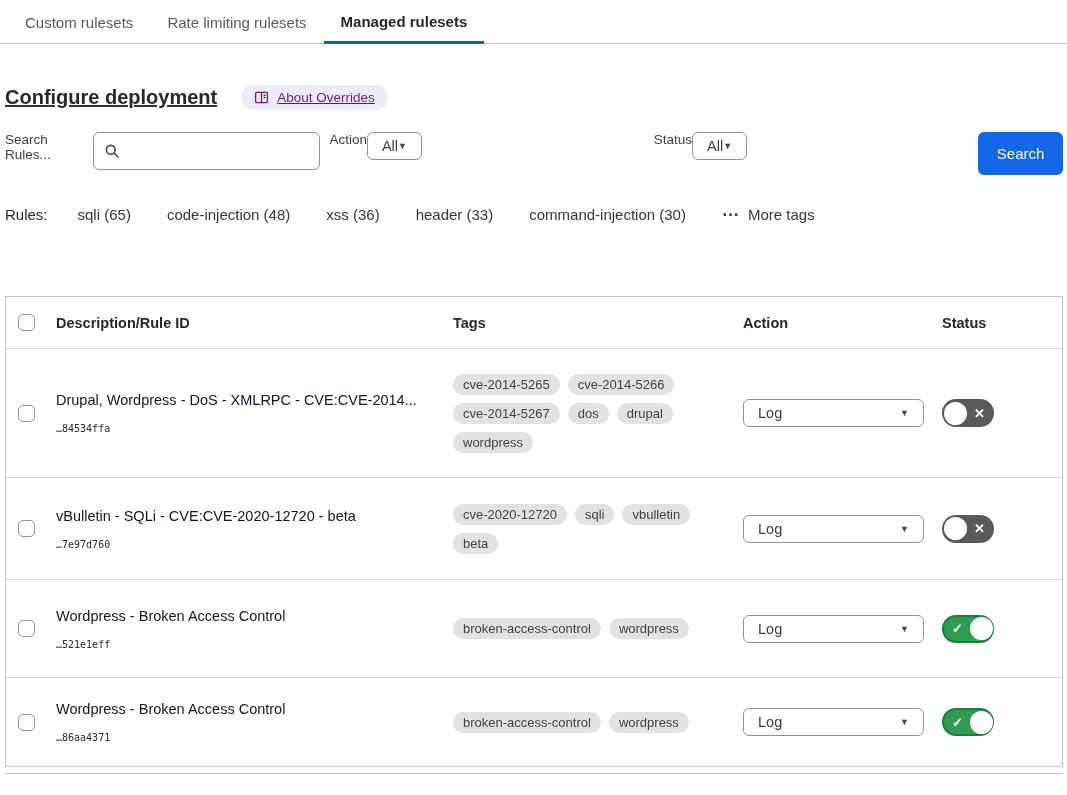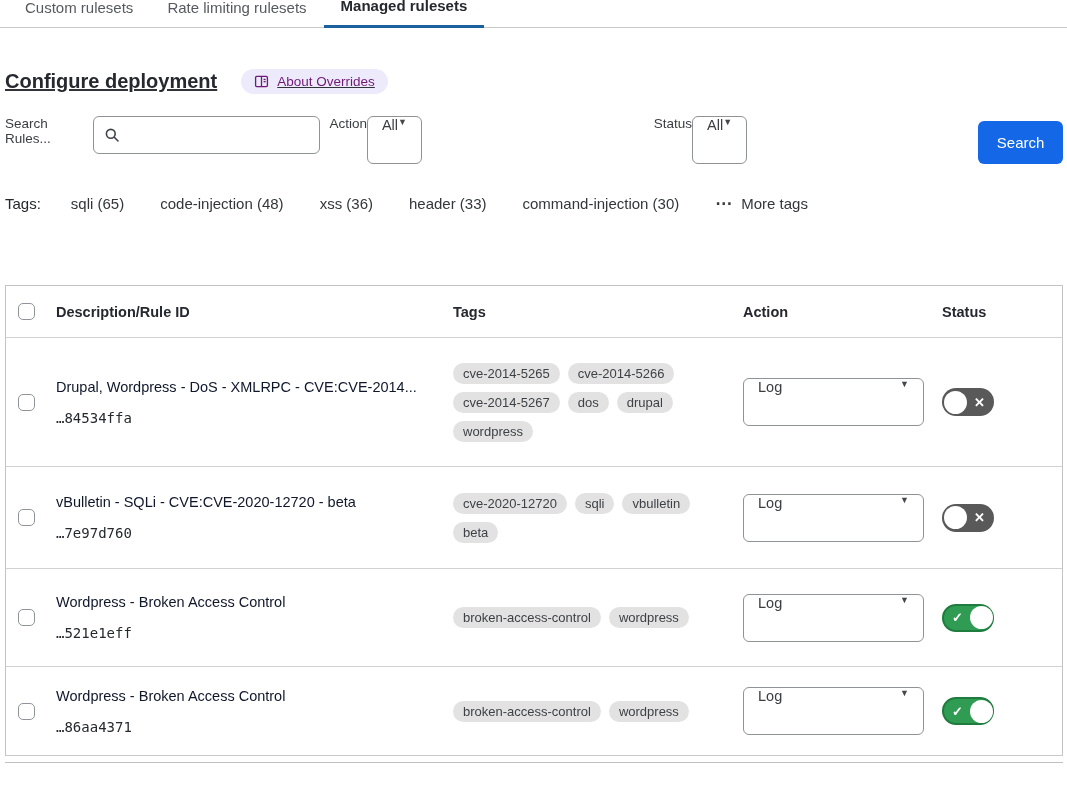--- a/index.html
+++ b/index.html
@@ -1,40 +1,40 @@
 <!DOCTYPE html>
 <html><head>
 <meta charset="utf-8">
 <style>
   * { box-sizing: border-box; margin: 0; padding: 0; }
   html,body { background:#fff; width:1067px; }
   body { font-family:"Liberation Sans", sans-serif; color:#303338; }
 
   
-  .tabbar { display:flex; padding-left:8px; border-bottom:1px solid #c9c9c9; height:28px; align-items:flex-end; }
+  .tabbar { display:flex; padding-left:8px; border-bottom:1px solid #c9c9c9; height:44px; align-items:center; }
   .tab { padding:12px 17px 11px; font-size:15px; color:#56595f; cursor:pointer; white-space:nowrap; }
   .tab.active { color:#25282e; font-weight:bold; border-bottom:3px solid #1a5f9e; margin-bottom:-1px; }
 
   .content { padding:0 4px 0 5px; }
 
   
   .heading-row { display:flex; align-items:center; margin-top:41px; gap:24px;text-decoration:underline; }
   .page-title { font-size:20px; font-weight:bold; color:#25282e; }
   .about-badge { display:inline-flex; align-items:center; gap:8px; background:#edeafc; color:#701a75;
                  border-radius:14px; padding:5px 13px; font-size:13.5px; cursor:pointer; }
   .about-badge svg { display:block; }
 
   
   .filters { display:flex; margin-top:22px; gap:9px; }
   .fgroup { display:flex; width:316px; }
   .flabel { font-size:13.5px; color:#3a3d42; margin-bottom:6px; }
   .search-box { display:flex; align-items:center; border:1px solid #8f9297; border-radius:6px; height:38px; padding:0 10px; background:#fff; }
   .search-box input { border:none; outline:none; flex:1; font-size:14px; margin-left:8px; font-family:"Liberation Sans", sans-serif; }
-  .select { display:flex; justify-content:space-between; border:1px solid #8f9297; border-radius:6px;
-            height:48px; padding:0 14px; font-size:14.5px; color:#3a3d42; background:#fff; cursor:pointer; }
+  .select { display:flex; align-items:center; justify-content:space-between; border:1px solid #8f9297; border-radius:6px;
+            height:28px; padding:0 14px; font-size:14.5px; color:#3a3d42; background:#fff; cursor:pointer; }
   .caret { font-size:9px; color:#44474c; }
   .search-btn { align-self:flex-end; width:85px; height:43px; background:#1467e6; color:#fff; border:none;
                 border-radius:6px; font-size:15px; cursor:pointer; font-family:"Liberation Sans", sans-serif; }
 
   
   .tagsbar { display:flex; align-items:center; margin-top:31px; font-size:15px; }
   .tagsbar-label { color:#25282e; margin-right:30px; }
   .tag-links { display:flex; gap:36px; align-items:center; }
   .tag-link { color:#33363b; cursor:pointer; white-space:nowrap; }
   .more-tags { display:flex; align-items:center; gap:8px; margin-left:36px; cursor:pointer; color:#33363b; }
@@ -43,21 +43,21 @@
   
   .table { margin-top:73px; border:1px solid #c3c3c3; border-bottom:1px solid #c9c9c9; }
   .trow, .thead { display:grid; grid-template-columns:50px 397px 290px 199px 1fr; align-items:center; }
   .thead { height:51px; font-size:14.5px; font-weight:bold; color:#25282e; }
   .trow { border-top:1px solid #d2d2d2; }
   .row-0 { height:129px; } .row-1 { height:102px; } .row-2 { height:98px; } .row-3 { height:89px; }
   .cell { padding-right:10px; }
   .c-check { display:flex; justify-content:center; }
   .cbx { width:17px; height:17px; border:1.5px solid #90939a; border-radius:5px; background:#fff; display:inline-block; cursor:pointer; }
   .rtitle { font-size:14.5px; color:#0f172a; }
-  .rid { font-family:"DejaVu Sans Mono", monospace; font-size:14px; color:#25282e; margin-top:15px; }
+  .rid { font-family:"DejaVu Sans Mono", monospace; font-size:10px; color:#25282e; margin-top:15px; }
   .pills { display:flex; flex-wrap:wrap; max-width:258px; }
   .pill { background:#e2e2e2; color:#3f4146; border-radius:12px; padding:3px 10px; font-size:13px;
           margin:0 8px 8px 0; white-space:nowrap; cursor:pointer; }
   .pills { margin-bottom:-8px;align-items:flex-end; }
   .row-select { width:181px; }
 
   
   .toggle { width:52px; height:28px; border-radius:15px; display:flex; align-items:center;
             justify-content:space-between; padding:2px; cursor:pointer; }
   .toggle .knob { width:23px; height:23px; border-radius:50%; background:#fff; flex:none; }
@@ -113,21 +113,21 @@
       <div class="flabel">Status</div>
       <div class="select">
         <span>All</span>
         <span class="caret">▼</span>
       </div>
     </div>
     <button class="search-btn">Search</button>
   </div>
 
   <div class="tagsbar">
-    <span class="tagsbar-label">Tags:</span>
+    <span class="tagsbar-label">Rules:</span>
     <div class="tag-links">
       <span class="tag-link">sqli (65)</span>
       <span class="tag-link">code-injection (48)</span>
       <span class="tag-link">xss (36)</span>
       <span class="tag-link">header (33)</span>
       <span class="tag-link">command-injection (30)</span>
     </div>
     <span class="more-tags">
       <span class="dots">⋯</span>
       <span>More tags</span>

